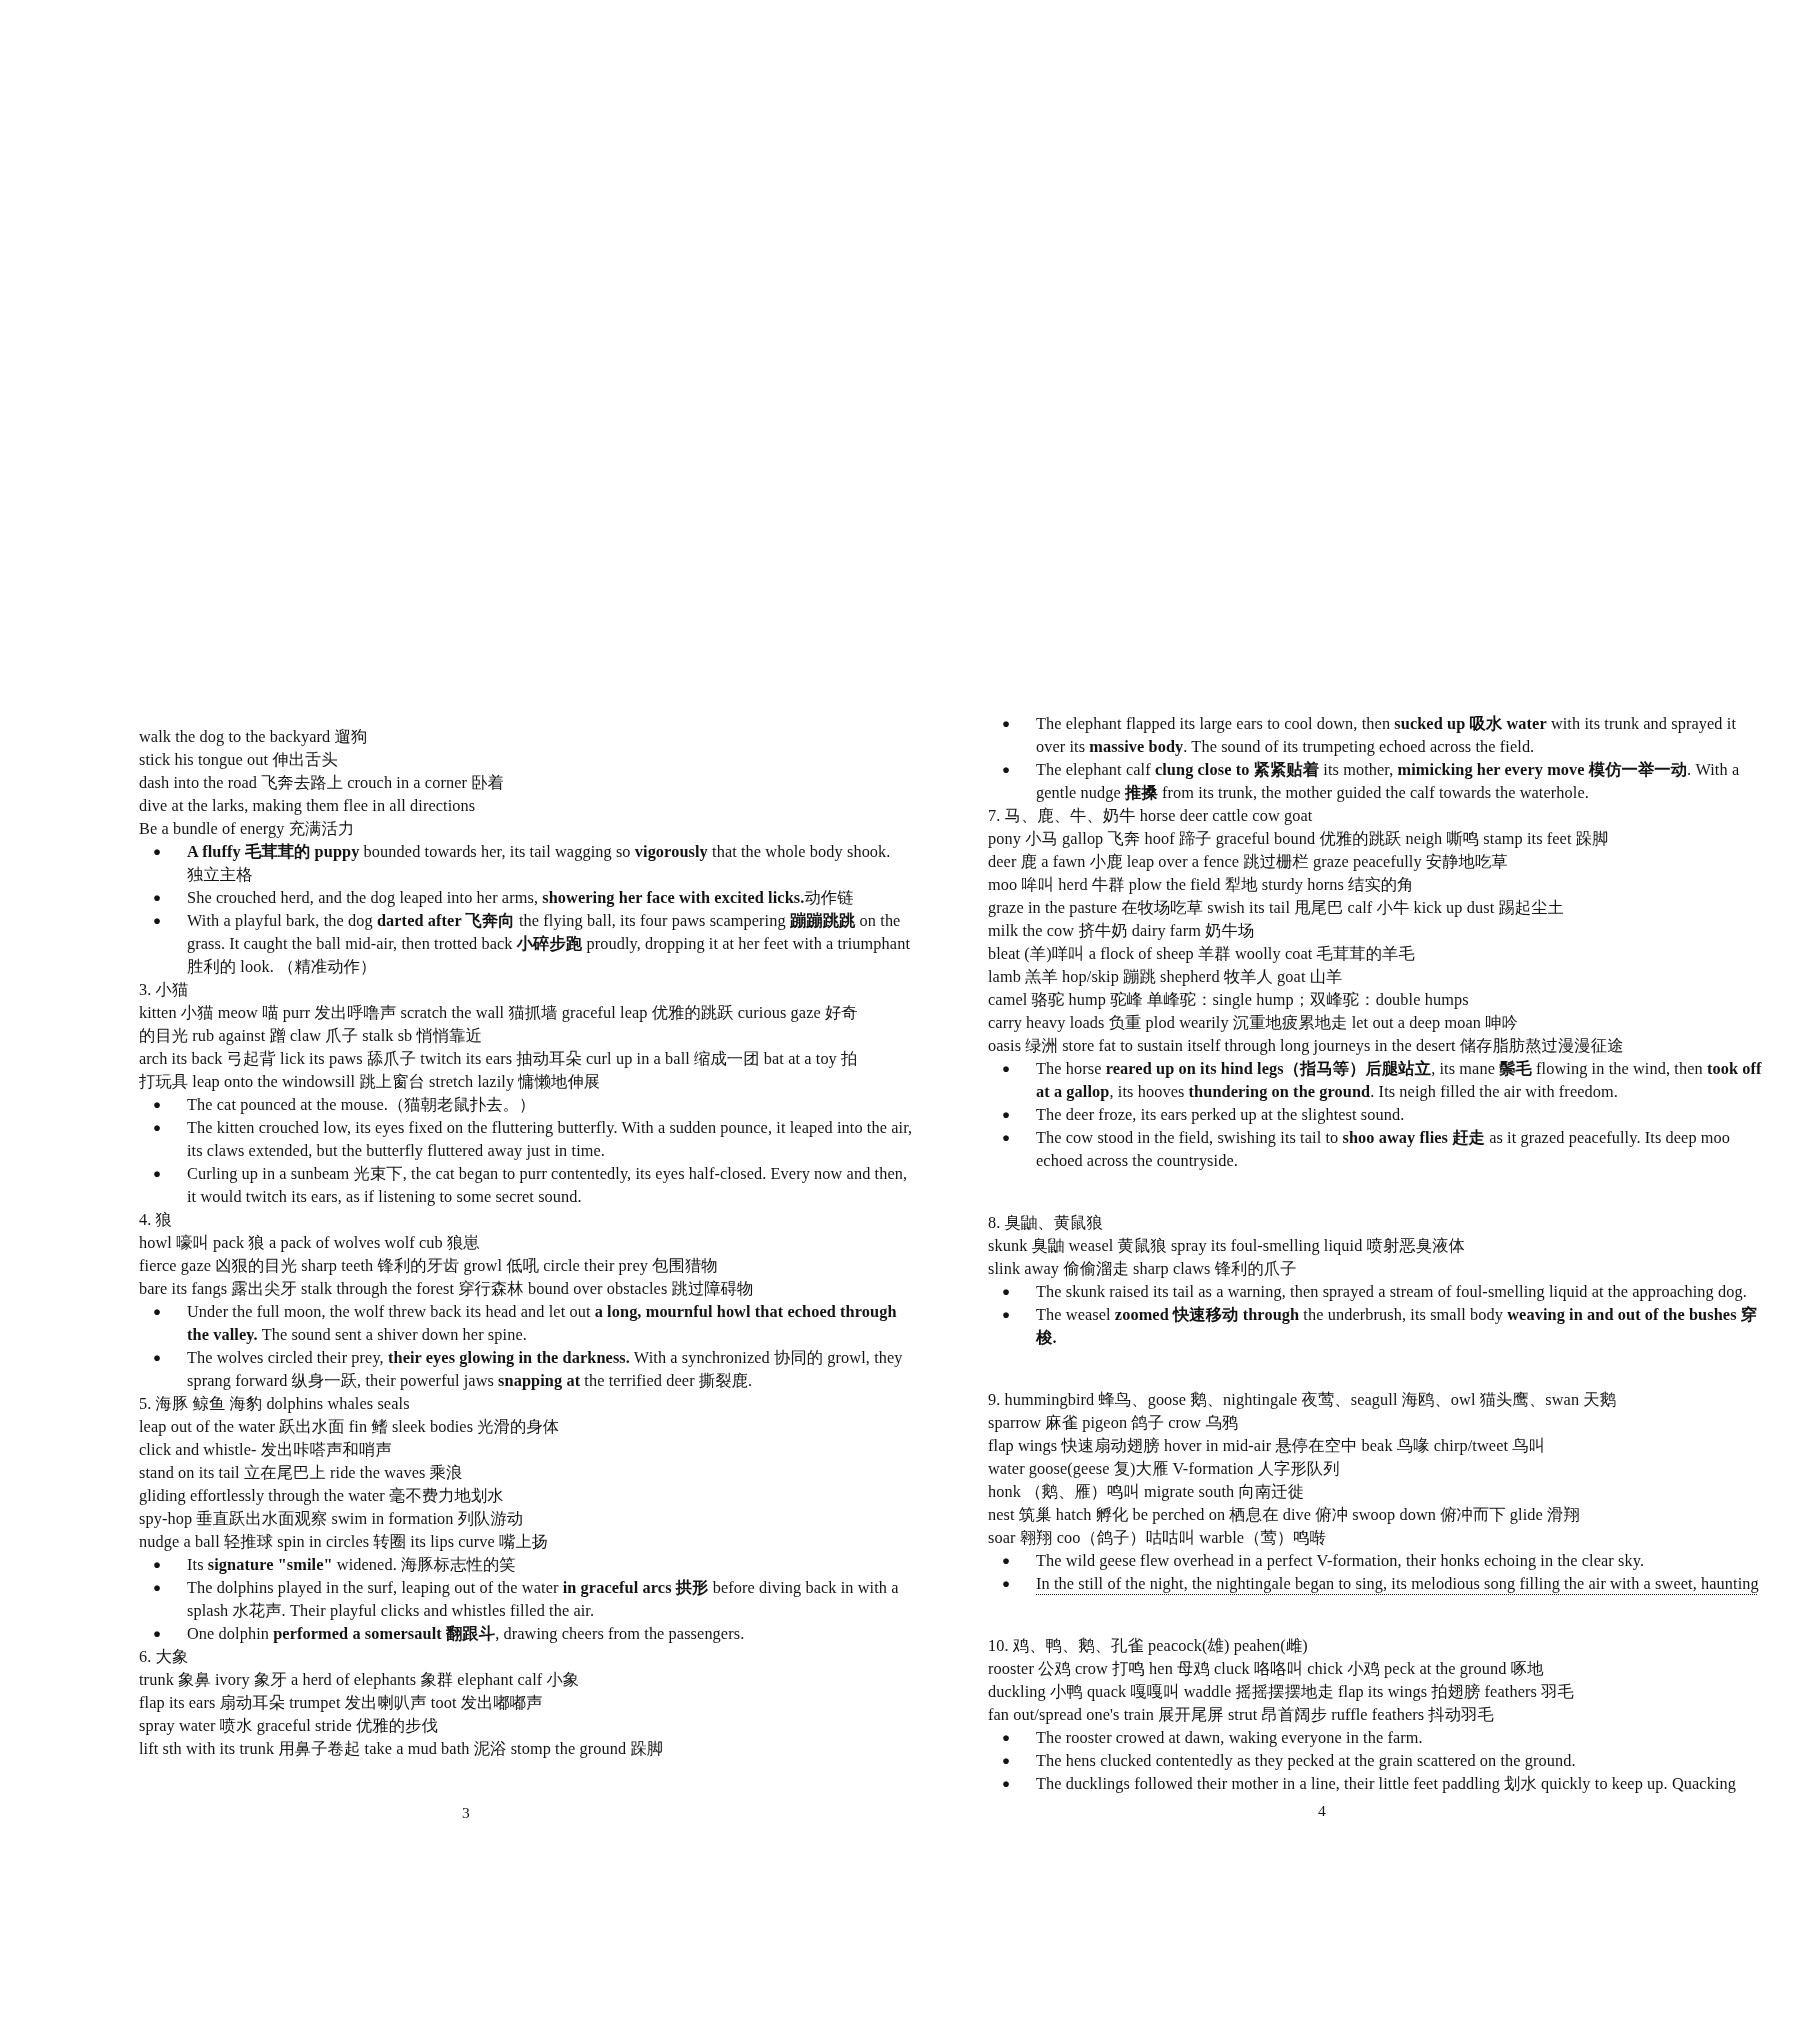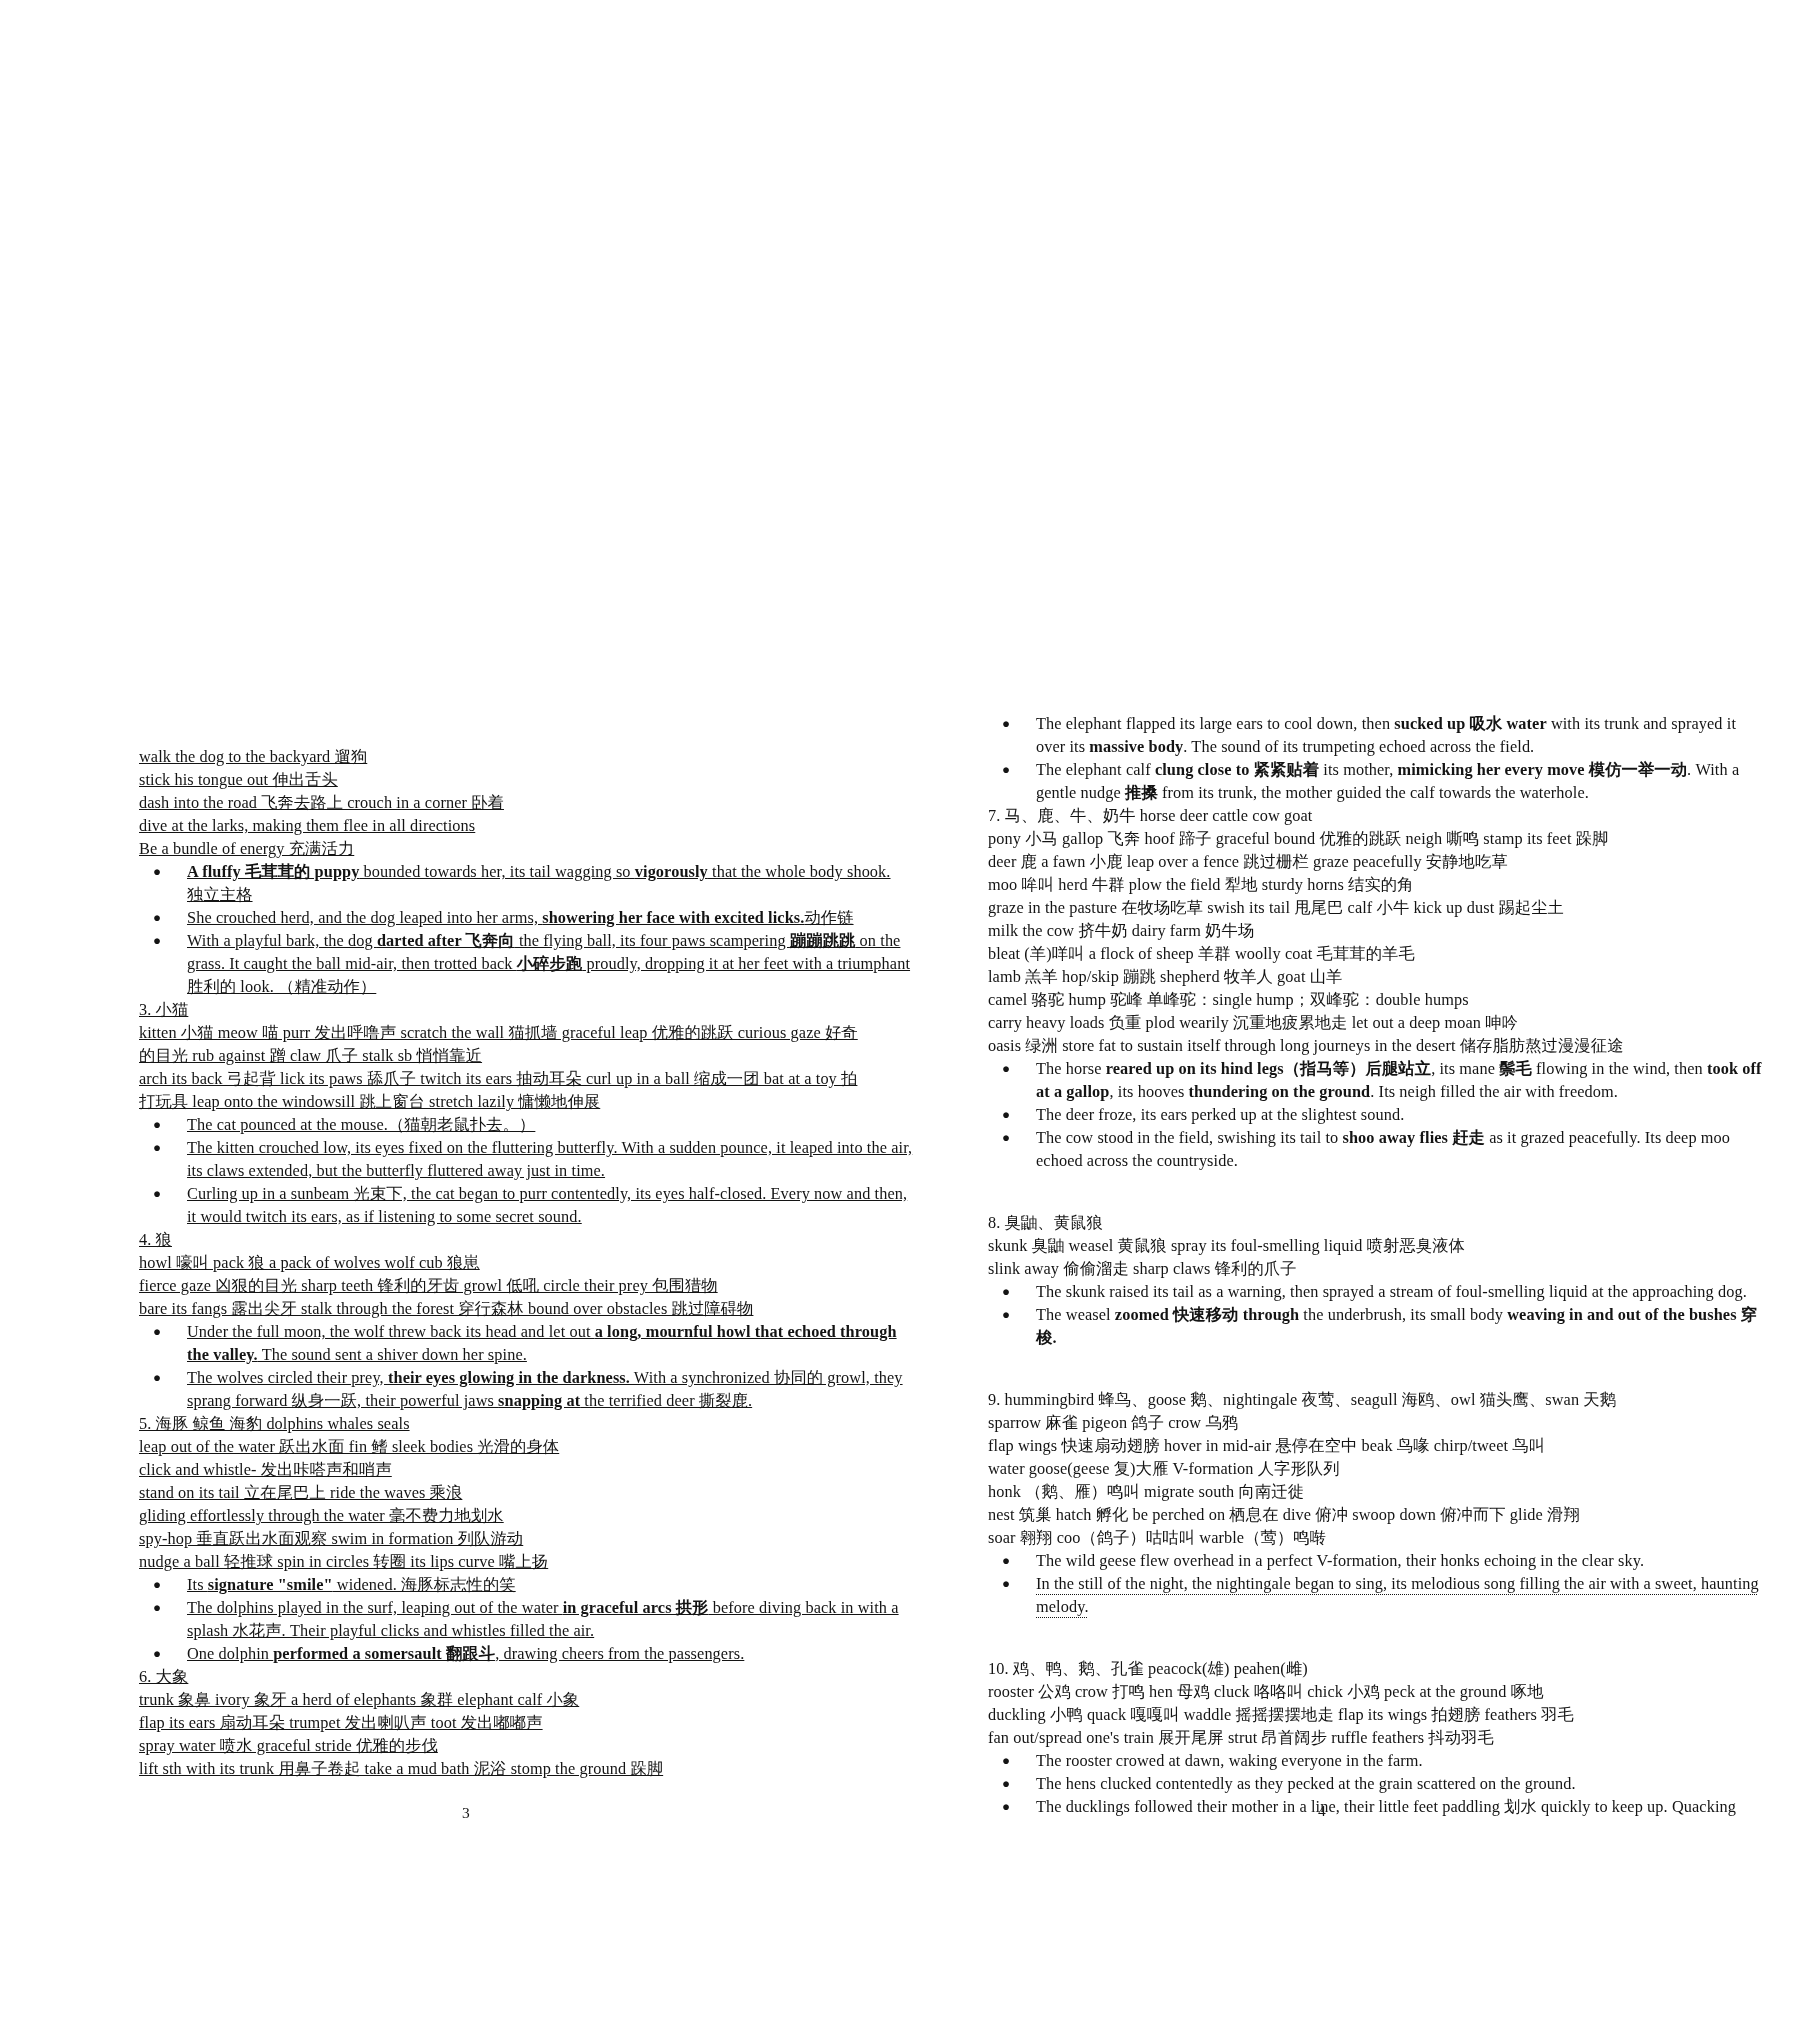--- a/index.html
+++ b/index.html
@@ -5,21 +5,21 @@
   html, body { margin: 0; padding: 0; }
   body {
     width: 1817px; height: 2570px;
     background: #ffffff;
     position: relative;
     font-family: "Liberation Serif", "DejaVu Serif", serif;
     color: #141414;
   }
   .sheet { position: absolute; inset: 0; background: #ffffff; }
   .col { position: absolute; width: 710px; }
-  .col-left  { left: 139px;  top: 745px; text-decoration: underline; }
+  .col-left  { left: 139px;  top: 725px; }
   .col-right { left: 988px; top: 712px; }
   p.ln {
     margin: 0;
     font-size: 16.3px;
     line-height: 23px;
     white-space: nowrap;
     letter-spacing: 0.1px;
   }
   .ln.bullet, .ln.cont { padding-left: 48px; }
   .ln.bullet { position: relative; }
@@ -124,21 +124,20 @@
       <p class="ln cont"><span class="b ">梭.</span></p>
       <p class="ln heading gap"><span class="">9. hummingbird 蜂鸟、goose 鹅、nightingale 夜莺、seagull 海鸥、owl 猫头鹰、swan 天鹅</span></p>
       <p class="ln plain"><span class="">sparrow 麻雀 pigeon 鸽子 crow 乌鸦</span></p>
       <p class="ln plain"><span class="">flap wings 快速扇动翅膀 hover in mid-air 悬停在空中 beak 鸟喙 chirp/tweet 鸟叫</span></p>
       <p class="ln plain"><span class="">water goose(geese 复)大雁 V-formation 人字形队列</span></p>
       <p class="ln plain"><span class="">honk （鹅、雁）鸣叫 migrate south 向南迁徙</span></p>
       <p class="ln plain"><span class="">nest 筑巢 hatch 孵化 be perched on 栖息在 dive 俯冲 swoop down 俯冲而下 glide 滑翔</span></p>
       <p class="ln plain"><span class="">soar 翱翔 coo（鸽子）咕咕叫 warble（莺）鸣啭</span></p>
       <p class="ln bullet"><span class="">The wild geese flew overhead in a perfect V-formation, their honks echoing in the clear sky.</span></p>
       <p class="ln bullet"><span class="u">In the still of the night, the nightingale began to sing, its melodious song filling the air with a sweet, haunting</span></p>
-      <p class="ln cont"><span class="u">melody.</span></p>
       <p class="ln heading gap"><span class="">10. 鸡、鸭、鹅、孔雀 peacock(雄) peahen(雌)</span></p>
       <p class="ln plain"><span class="">rooster 公鸡 crow 打鸣 hen 母鸡 cluck 咯咯叫 chick 小鸡 peck at the ground 啄地</span></p>
       <p class="ln plain"><span class="">duckling 小鸭 quack 嘎嘎叫 waddle 摇摇摆摆地走 flap its wings 拍翅膀 feathers 羽毛</span></p>
       <p class="ln plain"><span class="">fan out/spread one's train 展开尾屏 strut 昂首阔步 ruffle feathers 抖动羽毛</span></p>
       <p class="ln bullet"><span class="">The rooster crowed at dawn, waking everyone in the farm.</span></p>
       <p class="ln bullet"><span class="">The hens clucked contentedly as they pecked at the grain scattered on the ground.</span></p>
       <p class="ln bullet"><span class="">The ducklings followed their mother in a line, their little feet paddling 划水 quickly to keep up. Quacking</span></p>
     </section>
   <div class="pagenum pn3">3</div>
   <div class="pagenum pn4">4</div>

